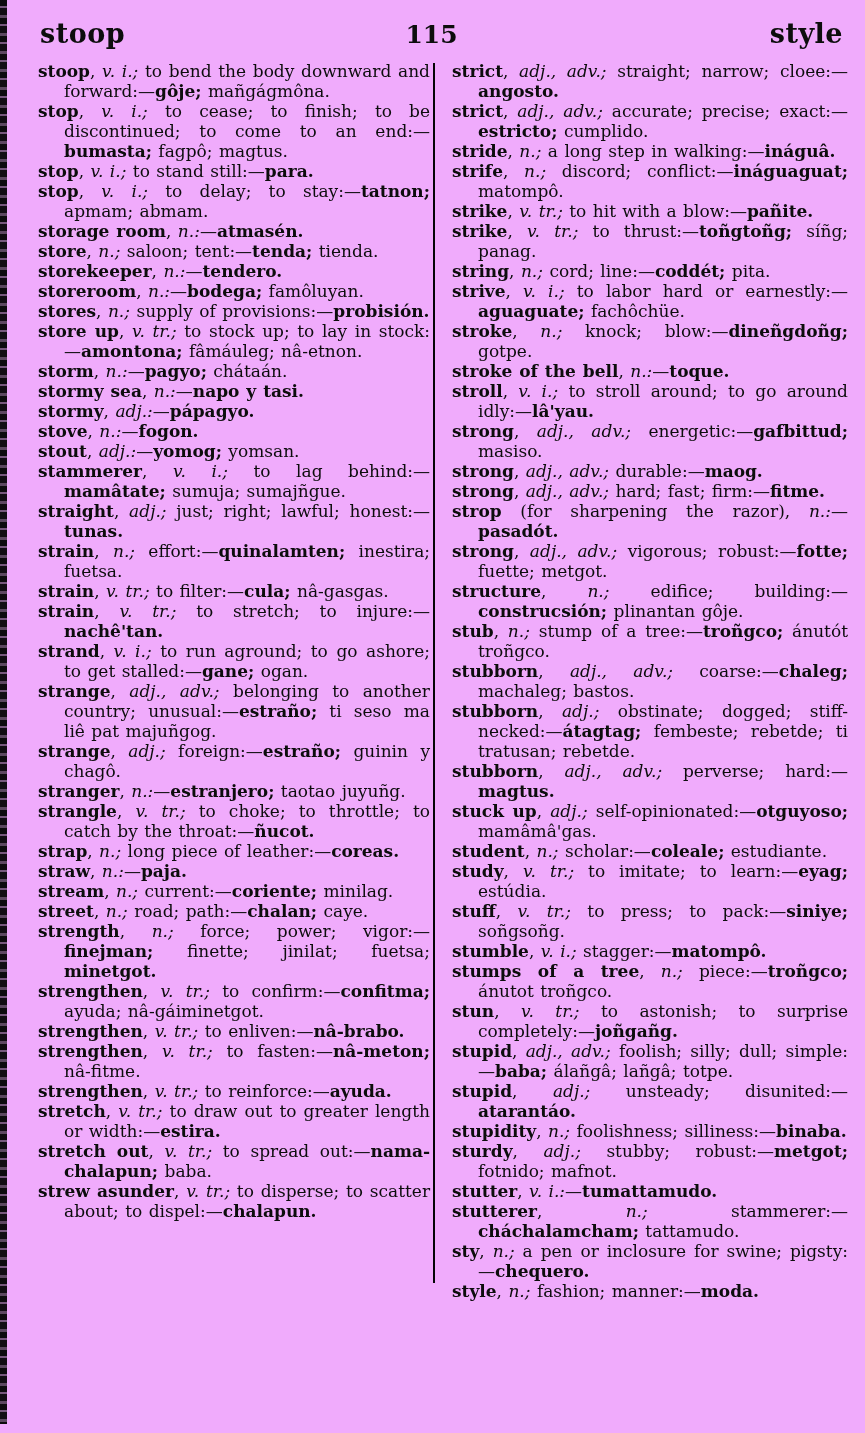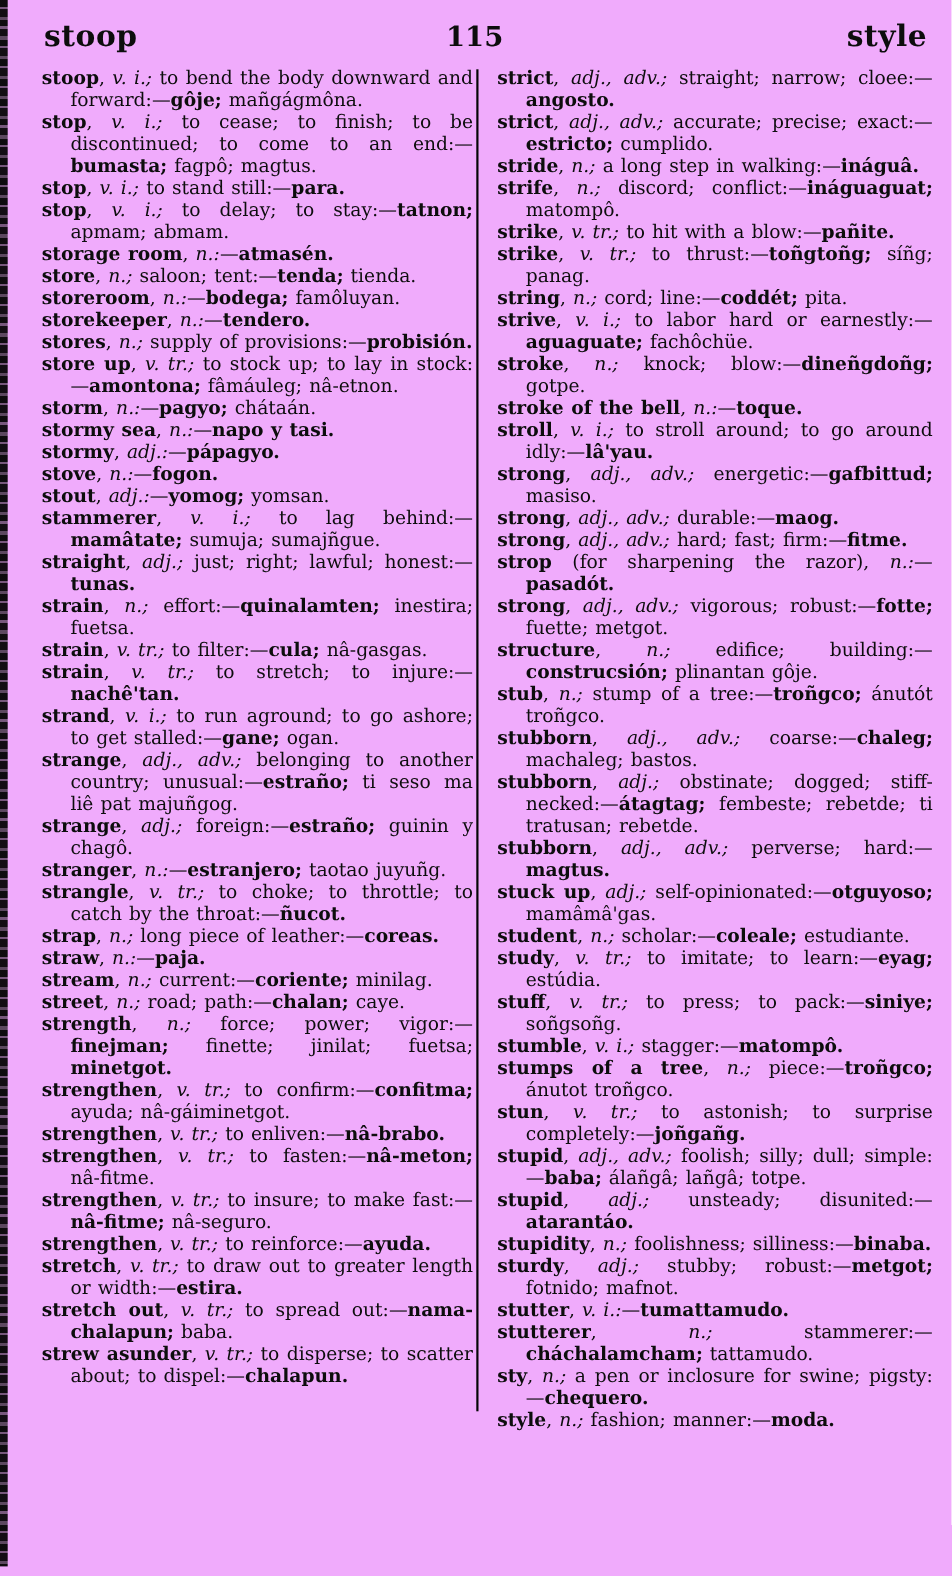--- a/index.html
+++ b/index.html
@@ -62,22 +62,22 @@
   </div>
 
   <div class="cols">
     <div class="col left" id="col-left">
         <p class="entry"><span class="seg-b">stoop</span><span class="seg-r">, </span><span class="seg-i">v. i.;</span><span class="seg-r"> to bend the body downward and forward:—</span><span class="seg-b">gôje;</span><span class="seg-r"> mañgágmôna.</span></p>
         <p class="entry"><span class="seg-b">stop</span><span class="seg-r">, </span><span class="seg-i">v. i.;</span><span class="seg-r"> to cease; to finish; to be discontinued; to come to an end:—</span><span class="seg-b">bumasta;</span><span class="seg-r"> fagpô; magtus.</span></p>
         <p class="entry"><span class="seg-b">stop</span><span class="seg-r">, </span><span class="seg-i">v. i.;</span><span class="seg-r"> to stand still:—</span><span class="seg-b">para.</span></p>
         <p class="entry"><span class="seg-b">stop</span><span class="seg-r">, </span><span class="seg-i">v. i.;</span><span class="seg-r"> to delay; to stay:—</span><span class="seg-b">tatnon;</span><span class="seg-r"> apmam; abmam.</span></p>
         <p class="entry"><span class="seg-b">storage room</span><span class="seg-r">, </span><span class="seg-i">n.:</span><span class="seg-r">—</span><span class="seg-b">atmasén.</span></p>
         <p class="entry"><span class="seg-b">store</span><span class="seg-r">, </span><span class="seg-i">n.;</span><span class="seg-r"> saloon; tent:—</span><span class="seg-b">tenda;</span><span class="seg-r"> tienda.</span></p>
+        <p class="entry"><span class="seg-b">storekeeper</span><span class="seg-r">, </span><span class="seg-i">n.:</span><span class="seg-r">—</span><span class="seg-b">tendero.</span></p>
         <p class="entry"><span class="seg-b">storeroom</span><span class="seg-r">, </span><span class="seg-i">n.:</span><span class="seg-r">—</span><span class="seg-b">bodega;</span><span class="seg-r"> famôluyan.</span></p>
-        <p class="entry"><span class="seg-b">storekeeper</span><span class="seg-r">, </span><span class="seg-i">n.:</span><span class="seg-r">—</span><span class="seg-b">tendero.</span></p>
         <p class="entry"><span class="seg-b">stores</span><span class="seg-r">, </span><span class="seg-i">n.;</span><span class="seg-r"> supply of provisions:—</span><span class="seg-b">probisión.</span></p>
         <p class="entry"><span class="seg-b">store up</span><span class="seg-r">, </span><span class="seg-i">v. tr.;</span><span class="seg-r"> to stock up; to lay in stock:—</span><span class="seg-b">amontona;</span><span class="seg-r"> fâmáuleg; nâ-etnon.</span></p>
         <p class="entry"><span class="seg-b">storm</span><span class="seg-r">, </span><span class="seg-i">n.:</span><span class="seg-r">—</span><span class="seg-b">pagyo;</span><span class="seg-r"> chátaán.</span></p>
         <p class="entry"><span class="seg-b">stormy sea</span><span class="seg-r">, </span><span class="seg-i">n.:</span><span class="seg-r">—</span><span class="seg-b">napo y tasi.</span></p>
         <p class="entry"><span class="seg-b">stormy</span><span class="seg-r">, </span><span class="seg-i">adj.:</span><span class="seg-r">—</span><span class="seg-b">pápagyo.</span></p>
         <p class="entry"><span class="seg-b">stove</span><span class="seg-r">, </span><span class="seg-i">n.:</span><span class="seg-r">—</span><span class="seg-b">fogon.</span></p>
         <p class="entry"><span class="seg-b">stout</span><span class="seg-r">, </span><span class="seg-i">adj.:</span><span class="seg-r">—</span><span class="seg-b">yomog;</span><span class="seg-r"> yomsan.</span></p>
         <p class="entry"><span class="seg-b">stammerer</span><span class="seg-r">, </span><span class="seg-i">v. i.;</span><span class="seg-r"> to lag behind:—</span><span class="seg-b">mamâtate;</span><span class="seg-r"> sumuja; sumajñgue.</span></p>
         <p class="entry"><span class="seg-b">straight</span><span class="seg-r">, </span><span class="seg-i">adj.;</span><span class="seg-r"> just; right; lawful; honest:—</span><span class="seg-b">tunas.</span></p>
         <p class="entry"><span class="seg-b">strain</span><span class="seg-r">, </span><span class="seg-i">n.;</span><span class="seg-r"> effort:—</span><span class="seg-b">quinalamten;</span><span class="seg-r"> inestira; fuetsa.</span></p>
@@ -89,21 +89,20 @@
         <p class="entry"><span class="seg-b">stranger</span><span class="seg-r">, </span><span class="seg-i">n.:</span><span class="seg-r">—</span><span class="seg-b">estranjero;</span><span class="seg-r"> taotao juyuñg.</span></p>
         <p class="entry"><span class="seg-b">strangle</span><span class="seg-r">, </span><span class="seg-i">v. tr.;</span><span class="seg-r"> to choke; to throttle; to catch by the throat:—</span><span class="seg-b">ñucot.</span></p>
         <p class="entry"><span class="seg-b">strap</span><span class="seg-r">, </span><span class="seg-i">n.;</span><span class="seg-r"> long piece of leather:—</span><span class="seg-b">coreas.</span></p>
         <p class="entry"><span class="seg-b">straw</span><span class="seg-r">, </span><span class="seg-i">n.:</span><span class="seg-r">—</span><span class="seg-b">paja.</span></p>
         <p class="entry"><span class="seg-b">stream</span><span class="seg-r">, </span><span class="seg-i">n.;</span><span class="seg-r"> current:—</span><span class="seg-b">coriente;</span><span class="seg-r"> minilag.</span></p>
         <p class="entry"><span class="seg-b">street</span><span class="seg-r">, </span><span class="seg-i">n.;</span><span class="seg-r"> road; path:—</span><span class="seg-b">chalan;</span><span class="seg-r"> caye.</span></p>
         <p class="entry"><span class="seg-b">strength</span><span class="seg-r">, </span><span class="seg-i">n.;</span><span class="seg-r"> force; power; vigor:—</span><span class="seg-b">finejman;</span><span class="seg-r"> finette; jinilat; fuetsa; </span><span class="seg-b">minetgot.</span></p>
         <p class="entry"><span class="seg-b">strengthen</span><span class="seg-r">, </span><span class="seg-i">v. tr.;</span><span class="seg-r"> to confirm:—</span><span class="seg-b">confitma;</span><span class="seg-r"> ayuda; nâ-gáiminetgot.</span></p>
         <p class="entry"><span class="seg-b">strengthen</span><span class="seg-r">, </span><span class="seg-i">v. tr.;</span><span class="seg-r"> to enliven:—</span><span class="seg-b">nâ-brabo.</span></p>
         <p class="entry"><span class="seg-b">strengthen</span><span class="seg-r">, </span><span class="seg-i">v. tr.;</span><span class="seg-r"> to fasten:—</span><span class="seg-b">nâ-meton;</span><span class="seg-r"> nâ-fitme.</span></p>
-        <p class="entry"><span class="seg-b">strengthen</span><span class="seg-r">, </span><span class="seg-i">v. tr.;</span><span class="seg-r"> to insure; to make fast:—</span><span class="seg-b">nâ-fitme;</span><span class="seg-r"> nâ-seguro.</span></p>
         <p class="entry"><span class="seg-b">strengthen</span><span class="seg-r">, </span><span class="seg-i">v. tr.;</span><span class="seg-r"> to reinforce:—</span><span class="seg-b">ayuda.</span></p>
         <p class="entry"><span class="seg-b">stretch</span><span class="seg-r">, </span><span class="seg-i">v. tr.;</span><span class="seg-r"> to draw out to greater length or width:—</span><span class="seg-b">estira.</span></p>
         <p class="entry"><span class="seg-b">stretch out</span><span class="seg-r">, </span><span class="seg-i">v. tr.;</span><span class="seg-r"> to spread out:—</span><span class="seg-b">nama-chalapun;</span><span class="seg-r"> baba.</span></p>
         <p class="entry"><span class="seg-b">strew asunder</span><span class="seg-r">, </span><span class="seg-i">v. tr.;</span><span class="seg-r"> to disperse; to scatter about; to dispel:—</span><span class="seg-b">chalapun.</span></p>
       </div>
     <div class="rule"></div>
     <div class="col right" id="col-right">
         <p class="entry"><span class="seg-b">strict</span><span class="seg-r">, </span><span class="seg-i">adj., adv.;</span><span class="seg-r"> straight; narrow; cloee:—</span><span class="seg-b">angosto.</span></p>
         <p class="entry"><span class="seg-b">strict</span><span class="seg-r">, </span><span class="seg-i">adj., adv.;</span><span class="seg-r"> accurate; precise; exact:—</span><span class="seg-b">estricto;</span><span class="seg-r"> cumplido.</span></p>
         <p class="entry"><span class="seg-b">stride</span><span class="seg-r">, </span><span class="seg-i">n.;</span><span class="seg-r"> a long step in walking:—</span><span class="seg-b">ináguâ.</span></p>

